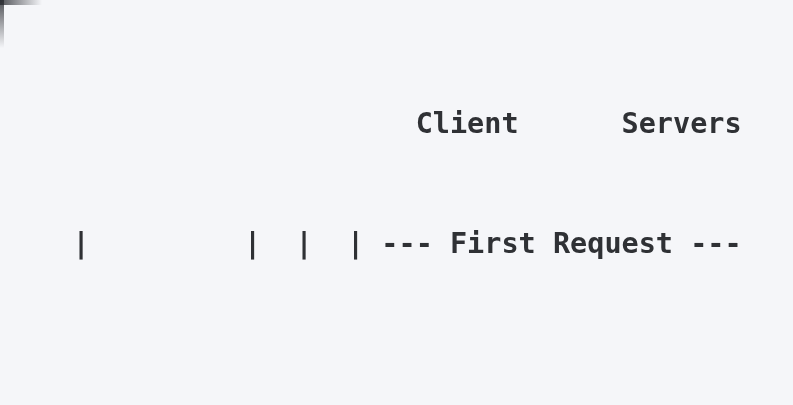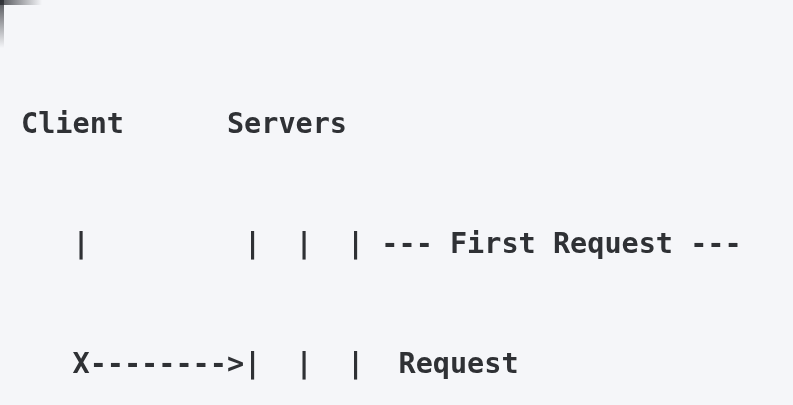--- a/index.html
+++ b/index.html
@@ -22,20 +22,21 @@
     font-size: 28.5px;
     font-weight: 600;
     line-height: 40px;
     color: #2f3135;
     white-space: pre;
     letter-spacing: 0;
   }
   .ascii-line {
     height: 40px;
     white-space: pre;
+    text-align: right;
   }
   
   .smudge-top {
     position: absolute;
     left: 0; top: 0;
     width: 42px; height: 5px;
     background: linear-gradient(to right, rgba(38,40,46,0.80), rgba(38,40,46,0));
     pointer-events: none;
   }
   .smudge-left {
@@ -49,21 +50,20 @@
 </head>
 <body>
 
 <div class="screen">
   <div class="smudge-top"></div>
   <div class="smudge-left"></div>
 
   <div class="ascii-diagram">
     <div class="ascii-line">Client      Servers</div>
     <div class="ascii-line">   |         |  |  | --- First Request ---</div>
-    <div class="ascii-line">   X--------&gt;|  |  |  Request</div>
     
     
     
     
     
     
   </div>
 </div>
 
 </body></html>

